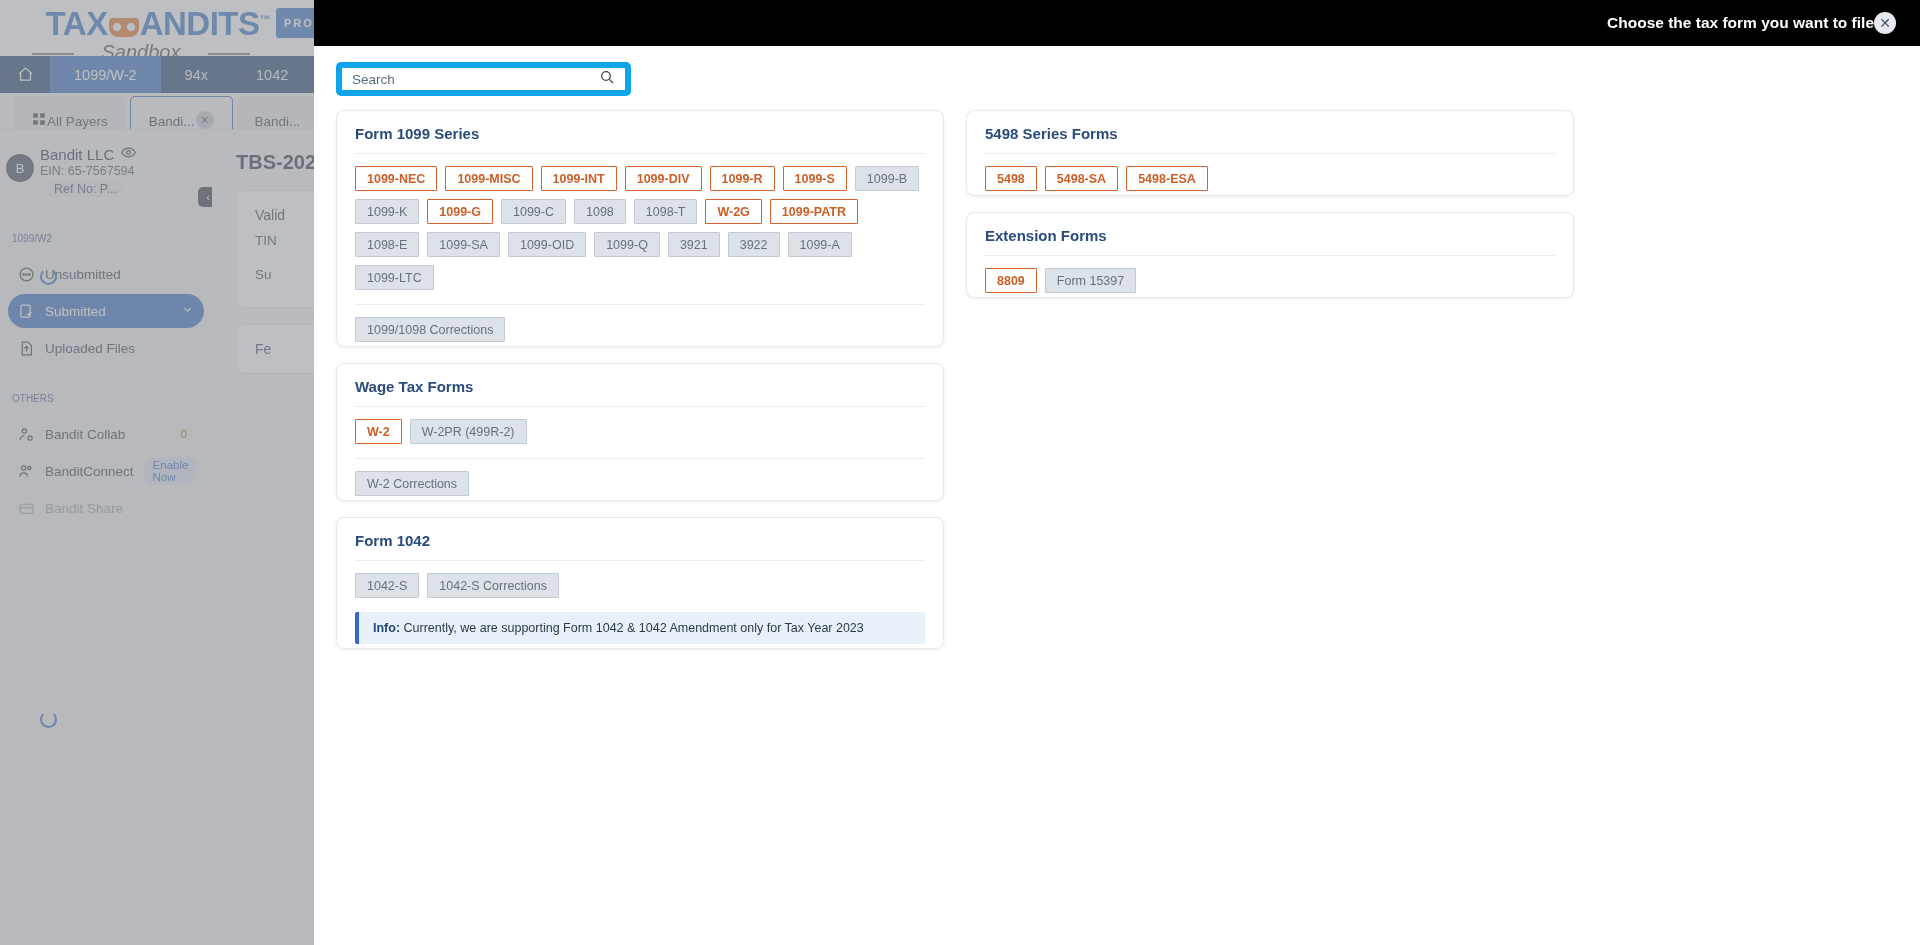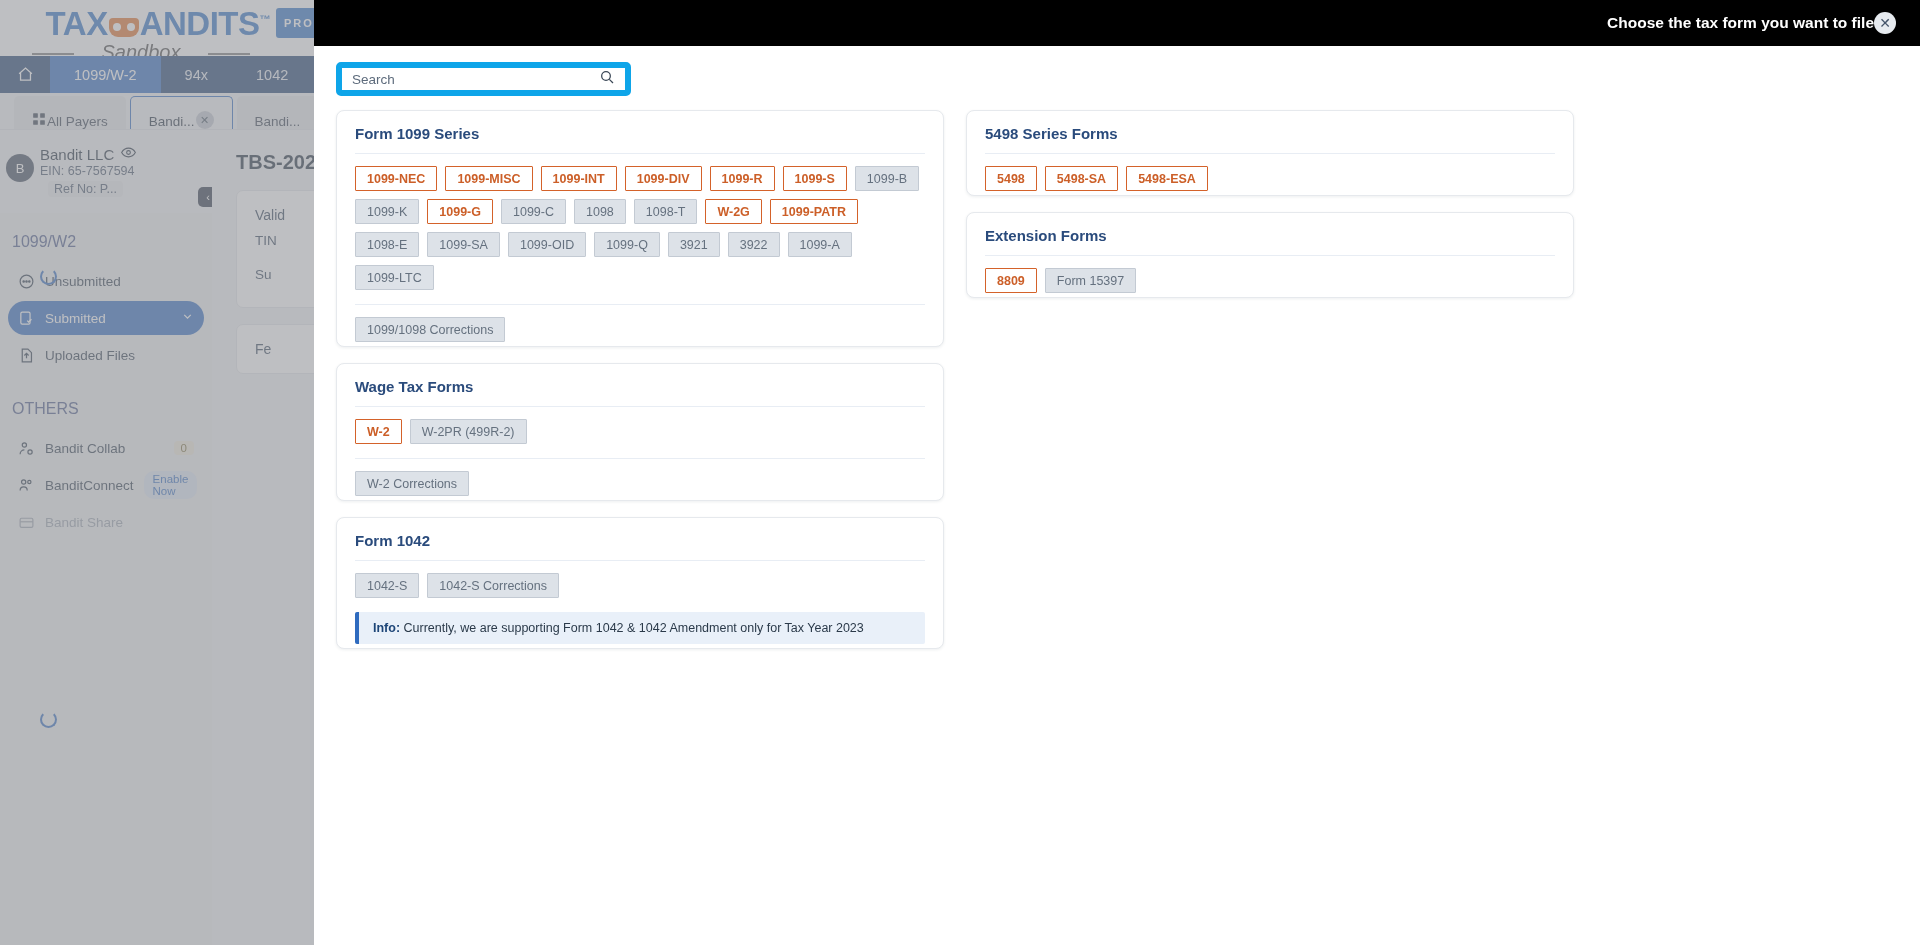--- a/index.html
+++ b/index.html
@@ -108,21 +108,21 @@
     position: absolute; left: 198px; top: 187px;
     width: 20px; height: 20px; border-radius: 5px; background: #2b3647;
     color: #fff; font-size: 11px; display: flex; align-items: center; justify-content: center;
   }
 
   .sidebar {
     position: absolute; top: 213px; left: 0; width: 212px; height: 732px;
     background: #eceef0; padding-top: 14px;
   }
   .side-head {
-    font-size: 16px; color: #4a5a8a; padding: 6px 12px 10px 12px;
+    font-size: 10px; color: #4a5a8a; padding: 6px 12px 10px 12px;
   }
   .side-item {
     display: flex; align-items: center; gap: 10px;
     height: 34px; margin: 3px 8px; padding: 0 10px; border-radius: 17px;
     font-size: 13.5px; color: #2b3a4a;
   }
   .side-item.active { background: #2f6bbf; color: #fff; }
   .side-item .ico { width: 17px; height: 17px; flex: 0 0 17px; }
   .side-item .grow { flex: 1; }
   .side-item.muted { color: #9aa3ad; }

